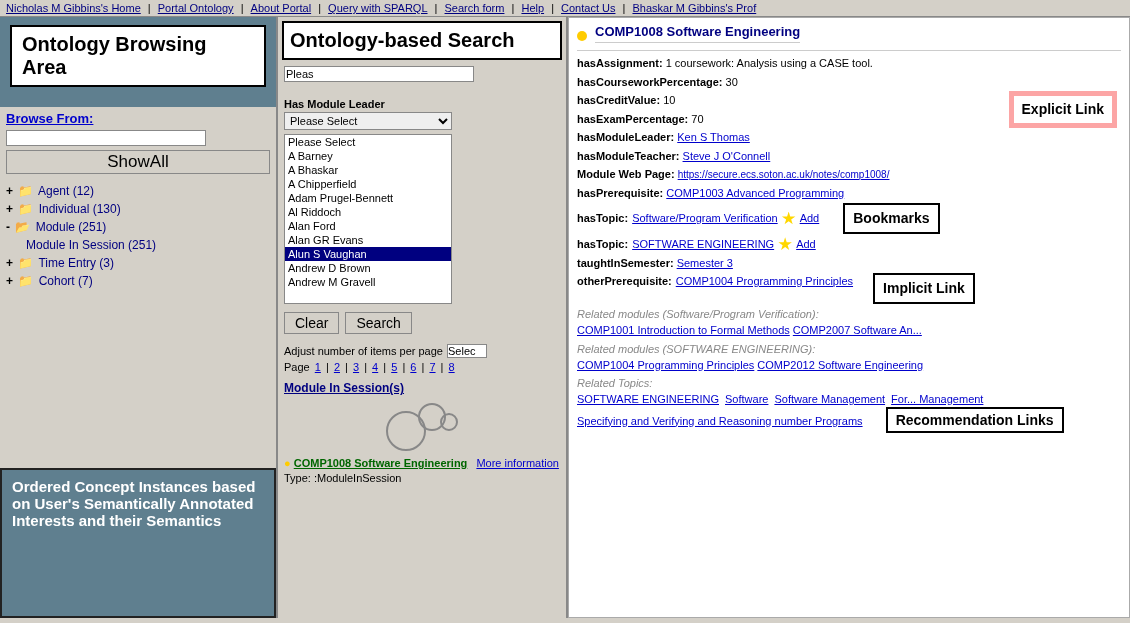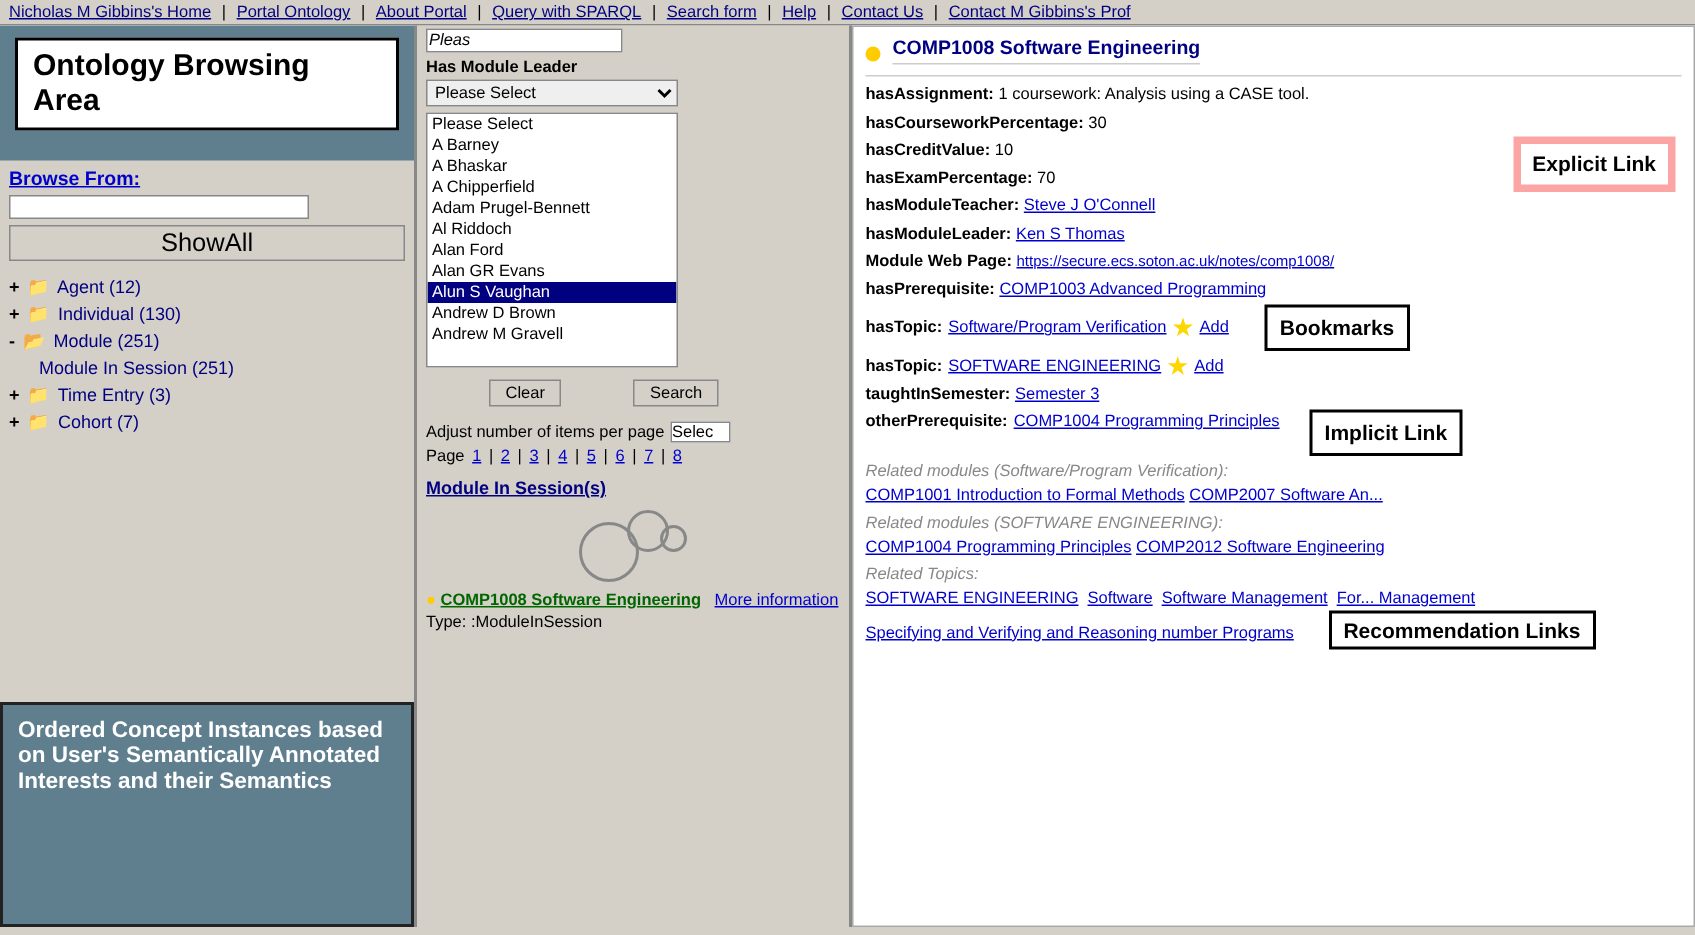--- a/index.html
+++ b/index.html
@@ -139,25 +139,24 @@
     .dropdown-item.selected { background: #000080; color: white; }
 
     #search-buttons {
       display: flex;
       gap: 6px;
       margin: 6px 6px;
     }
 
     .search-btn {
       padding: 2px 10px;
-      font-size: 11px;
+      font-size: 14px;
       cursor: pointer;
       background: #d4d0c8;
       border: 1px solid #888;
-      margin-left: 42px;
     }
 
     #pagination-area {
       padding: 4px 6px;
       font-size: 11px;
     }
 
     .page-link {
       color: #0000cc;
       text-decoration: underline;
@@ -279,21 +278,21 @@
   <a>About Portal</a>
   <span class="sep"> | </span>
   <a>Query with SPARQL</a>
   <span class="sep"> | </span>
   <a>Search form</a>
   <span class="sep"> | </span>
   <a>Help</a>
   <span class="sep"> | </span>
   <a>Contact Us</a>
   <span class="sep"> | </span>
-  <a>Contact M Gibbins's Prof</a>
+  <a>Bhaskar M Gibbins's Prof</a>
 </div>
 
 <div id="main-layout">
 
   <div id="sidebar">
     <div id="sidebar-top">
       <div style="border:2px solid #000; background:white; color:#000; font-size:20px; font-weight:bold; padding:6px 10px; min-width:160px;">
         <span>Ontology Browsing Area</span>
       </div>
     </div>
@@ -331,23 +330,26 @@
         <span class="tree-icon">📁</span>
         <span>Cohort (7)</span>
       </div>
     </div>
     <div id="sidebar-bottom">
       <span>Ordered Concept Instances based on User's Semantically Annotated Interests and their Semantics</span>
     </div>
   </div>
 
   <div id="search-panel">
+    <div style="border:2px solid #000; margin:4px; padding:6px; background:white; font-size:20px; font-weight:bold;">
+      <span>Ontology-based Search</span>
+    </div>
 
     <div id="search-input-area">
-      <input type="text" style="width: 131px; font-size: 11px; border: 1px solid rgb(136, 136, 136); padding: 1px; margin-bottom: 4px; font-style: italic;" value="Pleas">
+      <input type="text" style="width: 190px; font-size: 11px; border: 1px solid rgb(136, 136, 136); padding: 1px; margin-bottom: 16px;" value="Pleas">
 
       <div class="filter-row">
         <div class="filter-label">Has Module Leader</div>
         <select class="filter-select" style="width:168px;">
           <option>Please Select</option>
           <option>A Barney</option>
           <option>A Bhaskar</option>
         </select>
       </div>
 
@@ -427,26 +429,26 @@
     <div class="prop-row">
       <span class="prop-label">hasExamPercentage:</span>
       <span>  70</span>
 
       
       <span style="float:right; border:5px solid #fca5a5; padding:3px 8px; font-size:14px; font-weight:bold; background:white; position:relative; top:-20px; margin-right:4px;">
         <span>Explicit Link</span>
       </span>
     </div>
     <div class="prop-row">
+      <span class="prop-label">hasModuleLeader: </span>
+      <a class="prop-link">Ken S Thomas</a>
+    </div>
+    <div class="prop-row">
       <span class="prop-label">hasModuleTeacher: </span>
       <a class="prop-link">Steve J O'Connell</a>
-    </div>
-    <div class="prop-row">
-      <span class="prop-label">hasModuleLeader: </span>
-      <a class="prop-link">Ken S Thomas</a>
     </div>
     <div class="prop-row">
       <span class="prop-label">Module Web Page: </span>
       <a class="prop-link-url">https://secure.ecs.soton.ac.uk/notes/comp1008/</a>
     </div>
     <div class="prop-row">
       <span class="prop-label">hasPrerequisite: </span>
       <a class="prop-link">COMP1003 Advanced Programming</a>
     </div>
 

